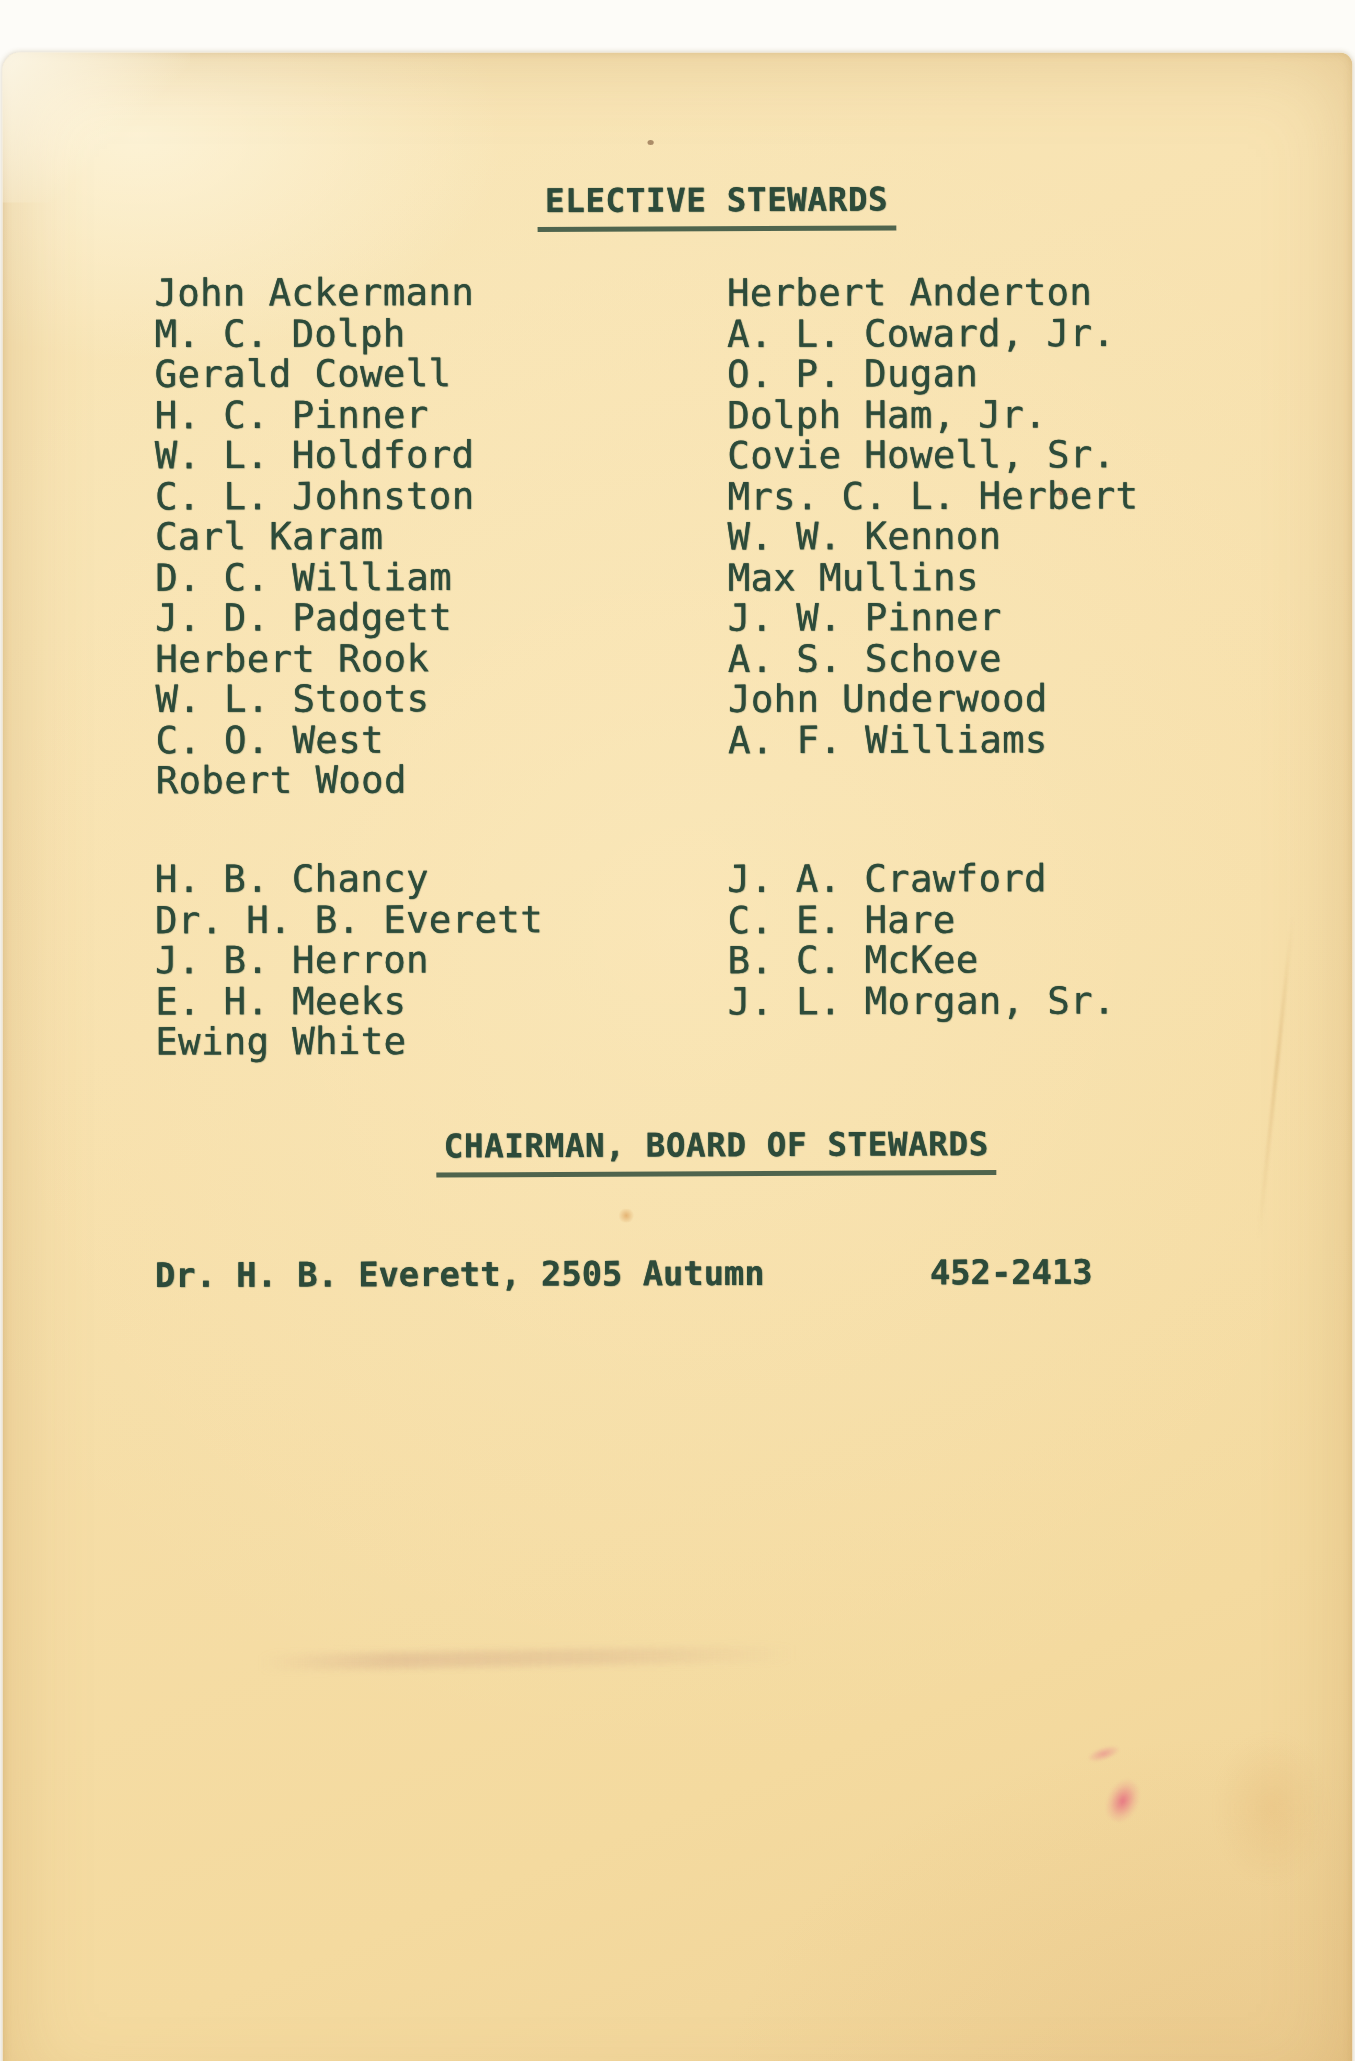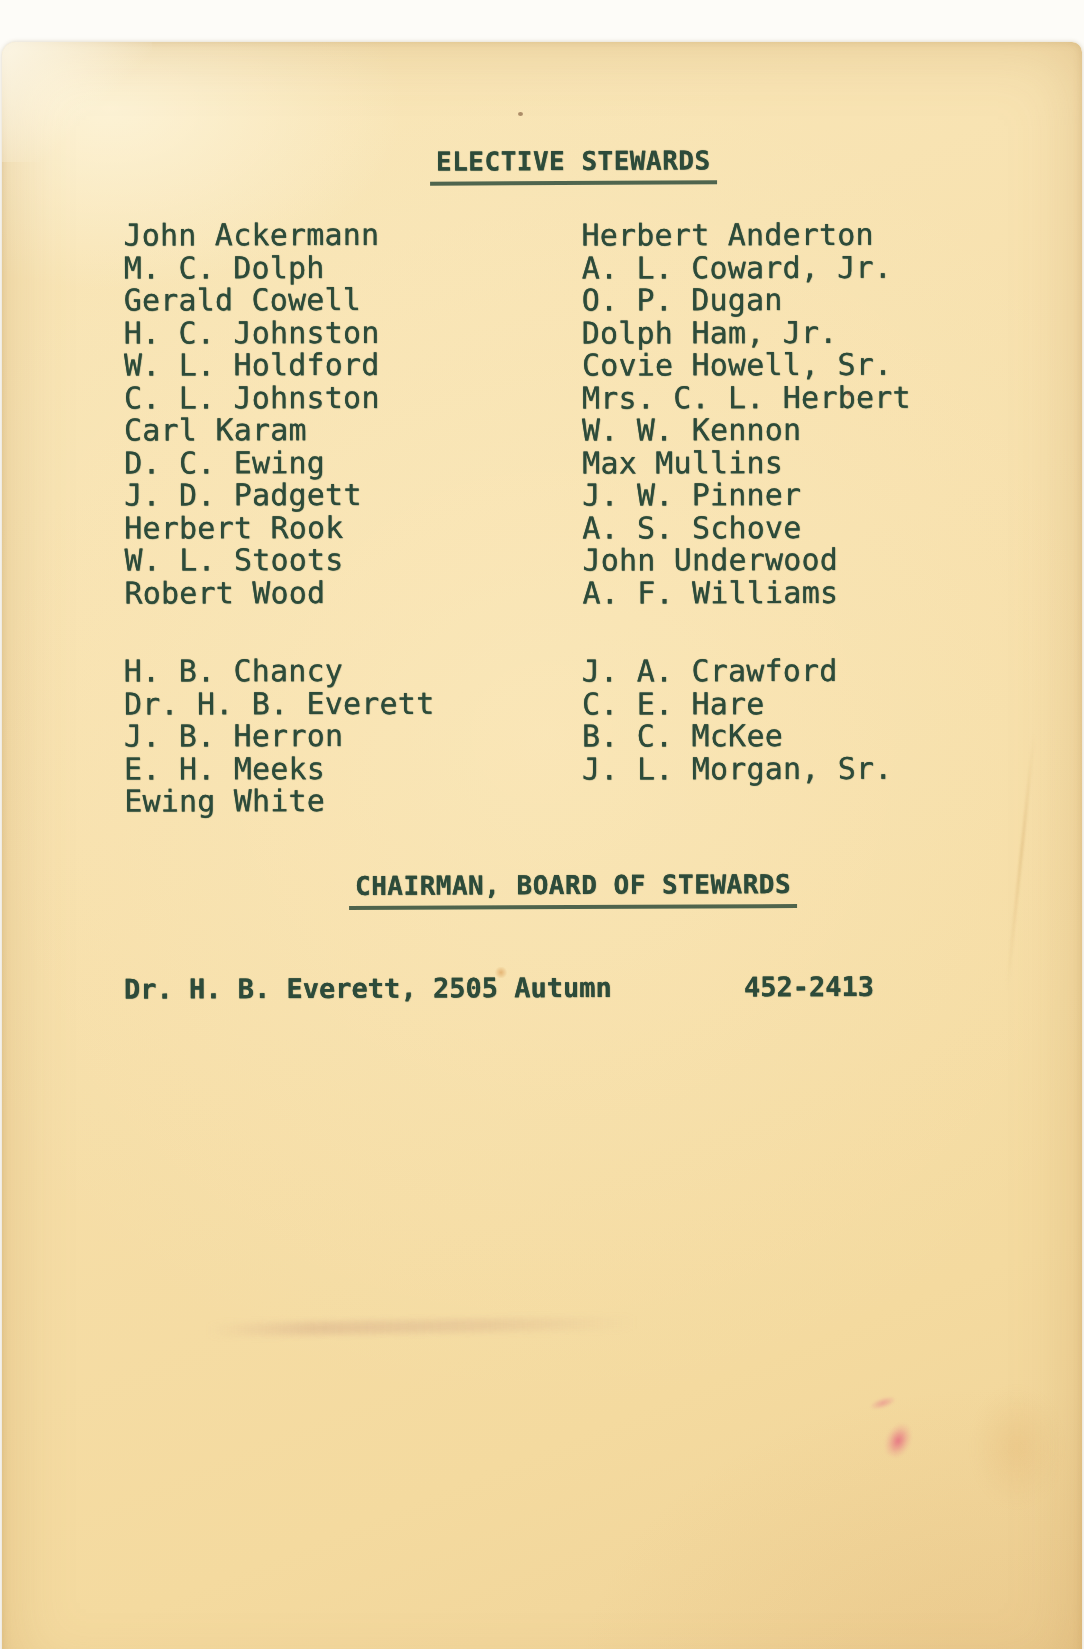--- a/index.html
+++ b/index.html
@@ -143,28 +143,29 @@
 
       <section class="section-stewards">
         <div class="section-title-wrap">
           <h2 class="section-title">ELECTIVE STEWARDS</h2>
         </div>
         <div class="two-col">
           <div class="col">
               <div class="name-line">John Ackermann</div>
               <div class="name-line">M. C. Dolph</div>
               <div class="name-line">Gerald Cowell</div>
-              <div class="name-line">H. C. Johnston</div>
+              <div class="name-line">H. C. Pinner</div>
               <div class="name-line">W. L. Holdford</div>
               <div class="name-line">C. L. Johnston</div>
               <div class="name-line">Carl Karam</div>
-              <div class="name-line">D. C. Ewing</div>
+              <div class="name-line">D. C. William</div>
               <div class="name-line">J. D. Padgett</div>
               <div class="name-line">Herbert Rook</div>
               <div class="name-line">W. L. Stoots</div>
+              <div class="name-line">C. O. West</div>
               <div class="name-line">Robert Wood</div>
             </div>
           <div class="col">
               <div class="name-line">Herbert Anderton</div>
               <div class="name-line">A. L. Coward, Jr.</div>
               <div class="name-line">O. P. Dugan</div>
               <div class="name-line">Dolph Ham, Jr.</div>
               <div class="name-line">Covie Howell, Sr.</div>
               <div class="name-line">Mrs. C. L. Herbert</div>
               <div class="name-line">W. W. Kennon</div>

